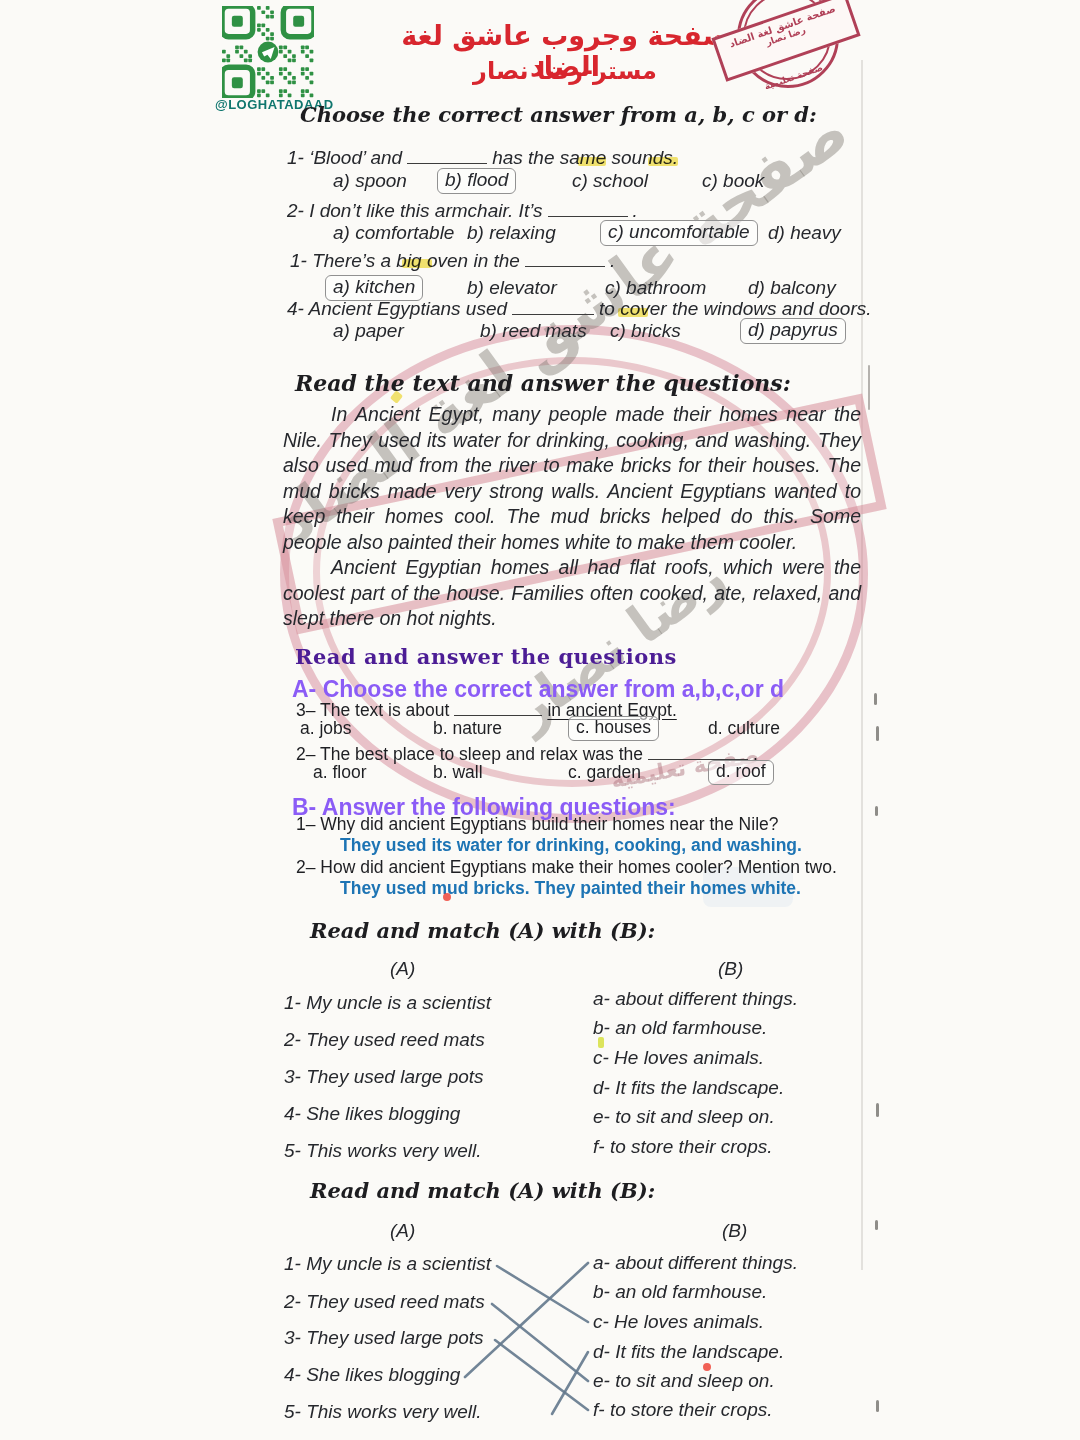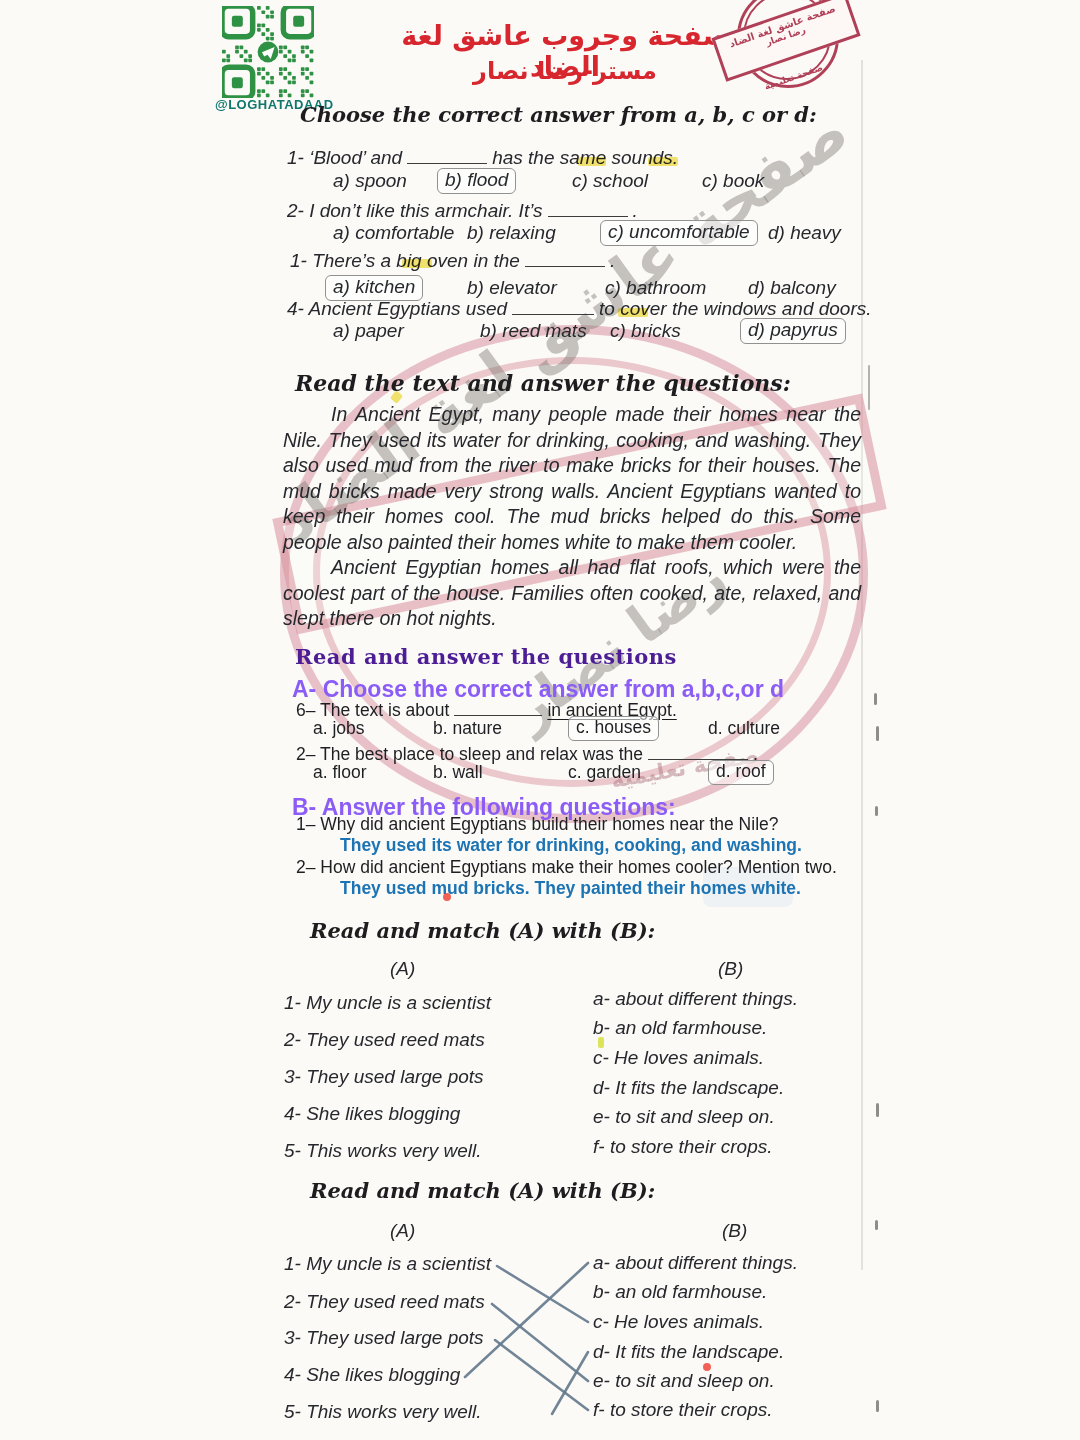--- a/index.html
+++ b/index.html
@@ -212,24 +212,24 @@
   <div class="abs head-serif-it txt" style="left:295px;top:370px;">Read the text and answer the questions:</div>
   <div class="abs para txt" style="left:283px;top:402px;width:578px;">
     <p>In Ancient Egypt, many people made their homes near the Nile. They used its water for drinking, cooking, and washing. They also used mud from the river to make bricks for their houses. The mud bricks made very strong walls. Ancient Egyptians wanted to keep their homes cool. The mud bricks helped do this. Some people also painted their homes white to make them cooler.</p>
     <p>Ancient Egyptian homes all had flat roofs, which were the coolest part of the house. Families often cooked, ate, relaxed, and slept there on hot nights.</p>
   </div>
 
   <div class="abs head-serif txt" style="left:295px;top:644px;">Read and answer the questions</div>
   <div class="abs sans-b txt" style="left:292px;top:676px;">A- Choose the correct answer from a,b,c,or d</div>
 
   <div class="abs sans txt" style="left:296px;top:698px;">
-    <span>6– The text is about</span><span class="blank" style="width:88px;"></span><span class="u">in ancient Egypt.</span>
+    <span>3– The text is about</span><span class="blank" style="width:88px;"></span><span class="u">in ancient Egypt.</span>
   </div>
   <div class="abs txt" style="top:718px;left:0;width:1080px;height:24px;">
-    <span class="sans abs" style="left:313px;text-align:center;">a. jobs</span>
+    <span class="sans abs" style="left:300px;text-align:center;">a. jobs</span>
     <span class="sans abs" style="left:433px;">b. nature</span>
     <span class="sans abs boxed" style="left:568px;top:-2px;">c. houses</span>
     <span class="sans abs" style="left:708px;">d. culture</span>
   </div>
 
   <div class="abs sans txt" style="left:296px;top:742px;">
     <span>2– The best place to sleep and relax was the</span><span class="blank" style="width:100px;"></span><span>.</span>
   </div>
   <div class="abs txt" style="top:762px;left:0;width:1080px;height:24px;">
     <span class="sans abs" style="left:313px;">a. floor</span>

